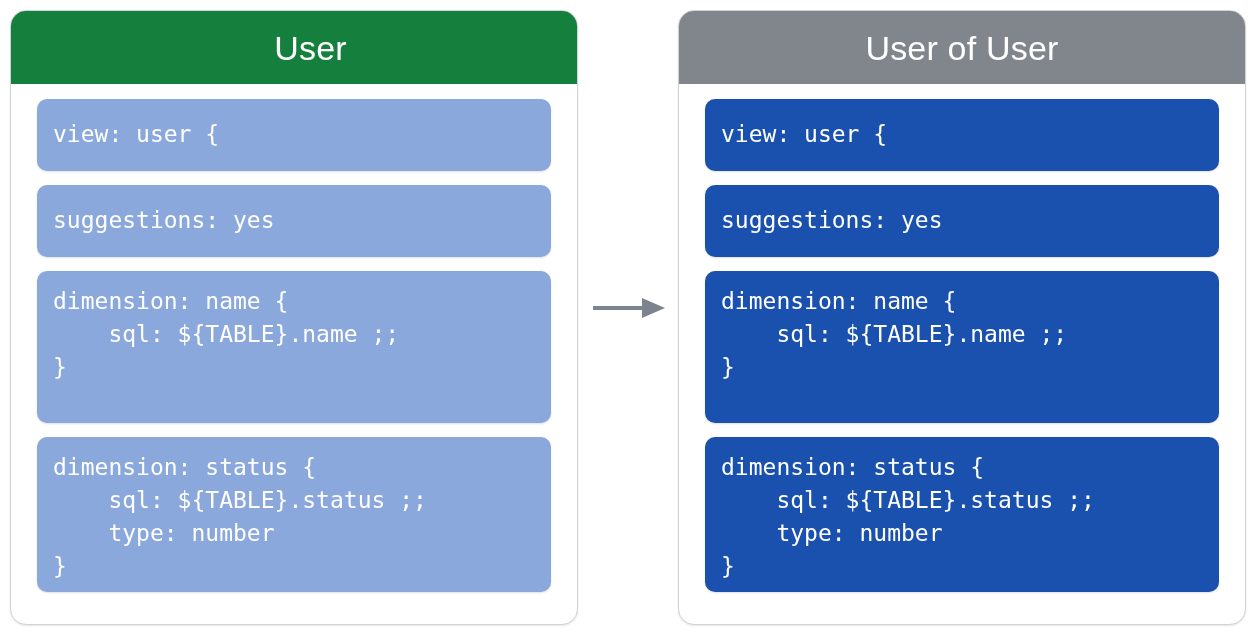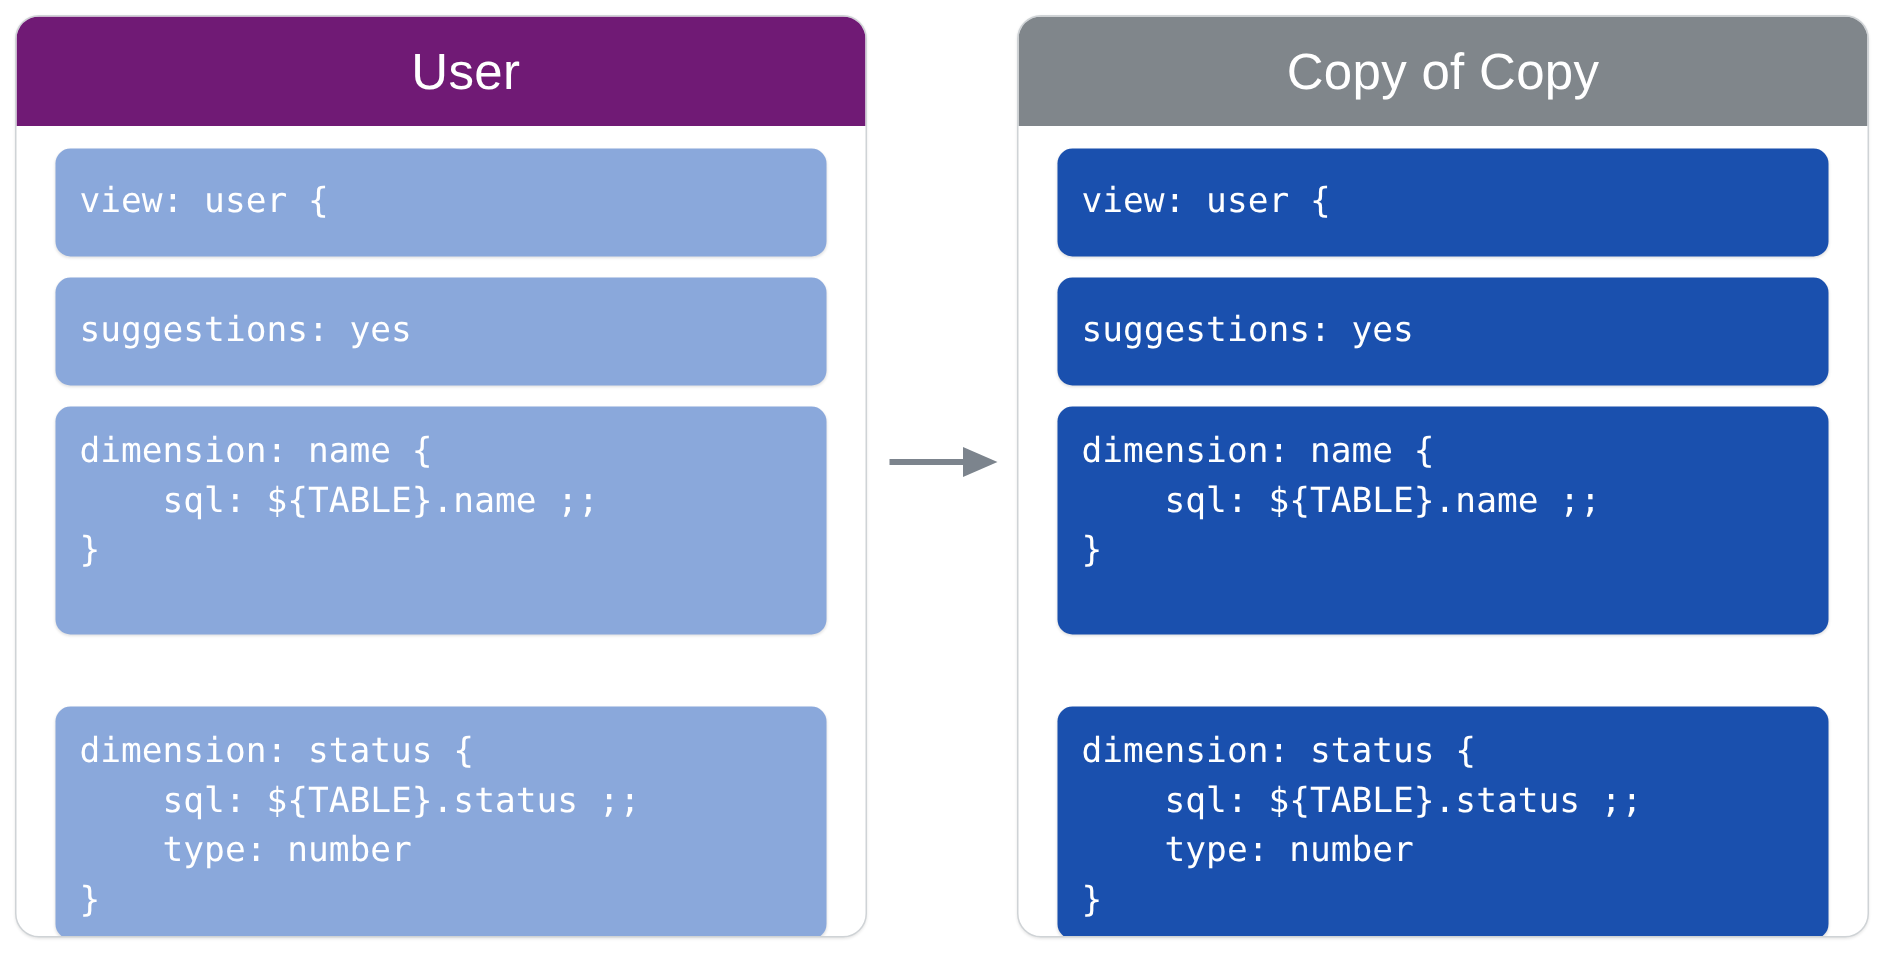--- a/index.html
+++ b/index.html
@@ -36,21 +36,21 @@
   .panel-source { left: 10px;  width: 568px; }
   .panel-copy   { left: 678px; width: 568px; }
 
   .panel-header {
     height: 73px;
     display: flex;
     align-items: center;
     justify-content: center;
     box-sizing: border-box;
   }
-  .panel-source .panel-header { background: #701a75; padding-left: 33px; }
+  .panel-source .panel-header { background: #15803d; padding-left: 33px; }
   .panel-copy   .panel-header { background: #80868b; }
 
   .panel-title {
     color: #ffffff;
     font-size: 34px;
     font-family: "Liberation Sans", sans-serif;
     font-weight: 400;
     letter-spacing: 0.2px;
     line-height: 1;
     white-space: nowrap;
@@ -75,21 +75,21 @@
     line-height: 33px;
     white-space: pre;
     box-shadow: 0 1px 2px rgba(0,0,0,0.12);
     overflow: hidden;
   }
   .panel-source .code-block { background: #8aa8db; }
   .panel-copy   .code-block { background: #1a50ae; }
 
   .code-block.h-single { height: 72px; display: flex; align-items: center; }
   .code-block.h-triple { height: 152px; }
-  .code-block.h-quad   { height: 155px; margin-top: 34px; }
+  .code-block.h-quad   { height: 155px; }
 
   
   .arrow {
     position: absolute;
     left: 592px;
     top: 296px;
     width: 74px;
     height: 24px;
   }
 </style>
@@ -115,21 +115,21 @@
     </div>
   </div>
 
   <svg class="arrow" viewBox="0 0 74 24">
     <line x1="1" y1="12" x2="54" y2="12" stroke="#7c848d" stroke-width="4"></line>
     <polygon points="50,2 73,12 50,22" fill="#7c848d"></polygon>
   </svg>
 
   <div class="panel panel-copy">
     <div class="panel-header">
-      <div class="panel-title">Copy of Copy</div>
+      <div class="panel-title">User of User</div>
     </div>
     <div class="panel-body">
       <div class="code-block h-single">view: user {</div>
       <div class="code-block h-single">suggestions: yes</div>
       <div class="code-block h-triple">dimension: name {
     sql: ${TABLE}.name ;;
 }</div>
       <div class="code-block h-quad">dimension: status {
     sql: ${TABLE}.status ;;
     type: number

